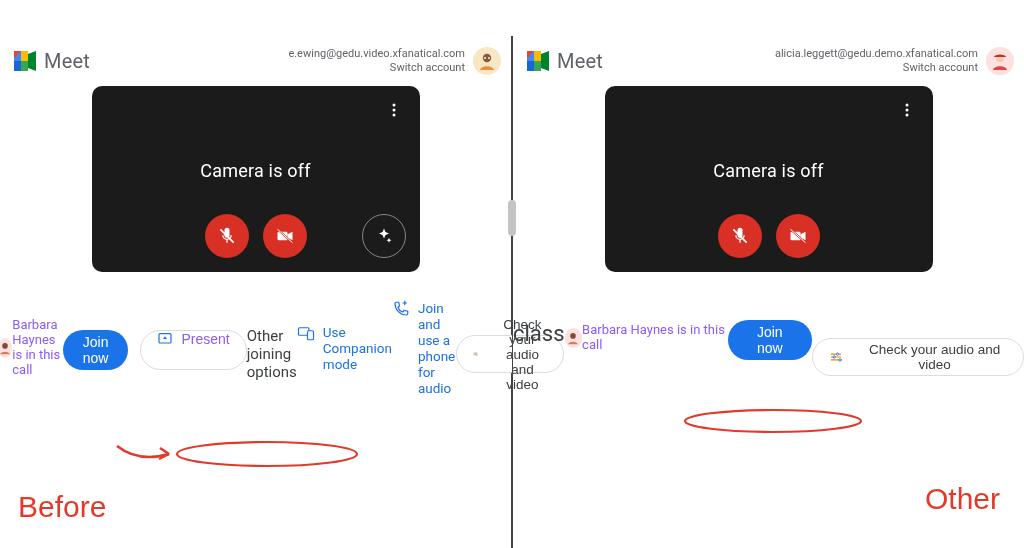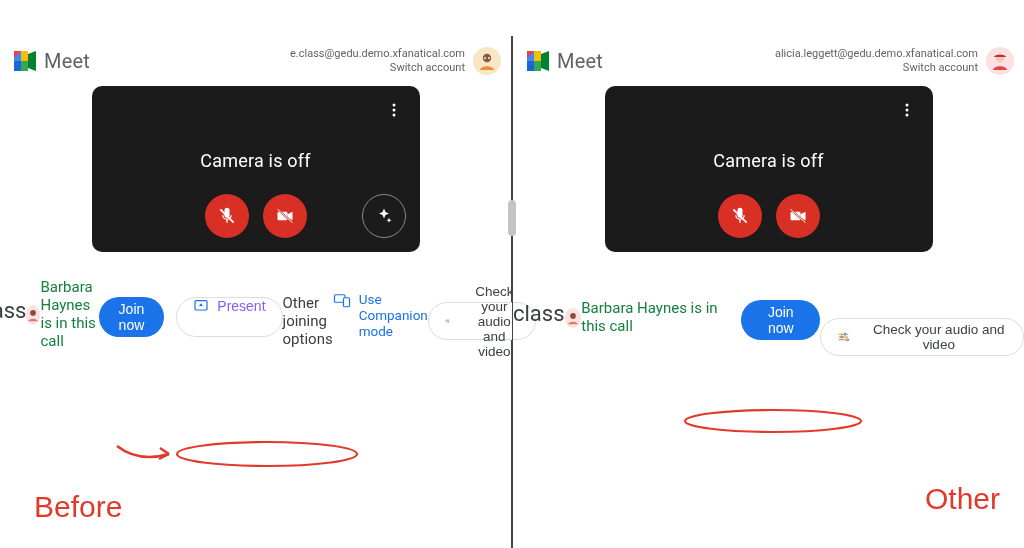--- a/index.html
+++ b/index.html
@@ -54,21 +54,21 @@
     display: flex; align-items: center; justify-content: center;
     font-size: 18px;
   }
   .avatar.a1 { background: #f8e7c5; }
   .avatar.a2 { background: #fde1e1; }
 
   
   .tile {
     margin-top: 6px;
     width: 328px;
-    height: 166px;
+    height: 186px;
     background: #1b1b1b;
     border-radius: 10px;
     position: relative;
     display: flex;
     align-items: center;
     justify-content: center;
     color: #fff;
   }
   .tile .msg { font-size: 18px; font-weight: 400; letter-spacing: 0.2px; margin-top: -18px; }
   .tile .dots {
@@ -96,21 +96,21 @@
     display: flex; flex-direction: row; align-items: center;
     margin-top: 18px;
   }
   .title { font-size: 22px; color: #3c4043; }
   .mini-av {
     margin-top: 10px;
     width: 20px; height: 20px; border-radius: 50%;
     background: #fde1e1; display:flex; align-items:center; justify-content:center;
     font-size: 13px;
   }
-  .participant { margin-top: 8px; font-size: 15px; color: #15803d; }
+  .participant { margin-top: 8px; font-size: 13px; color: #8b5cf6; }
 
   .btnrow { display: flex; gap: 12px; margin-top: 14px; align-items: center; }
   .btn-join {
     background: #1a73e8; color: #fff; border: none;
     border-radius: 22px; height: 40px; padding: 9px 20px;
     font-size: 14px; font-weight: 500; display:flex; align-items:center;
   }
   .btn-present {
     background: #fff; color: #8b5cf6; border: 1px solid #dadce0;
     border-radius: 22px; height: 40px; padding: 0 16px;
@@ -132,21 +132,21 @@
     font-size: 13.5px; display:flex; align-items:center; gap:20px;
   }
 
   
   .anno {
     position: absolute;
     color: #e13a2a;
     font-family: Arial, sans-serif;
     pointer-events: none;
   }
-  .anno.before { left: 34px; bottom: 60px; font-size: 30px; }
+  .anno.before { left: 18px; bottom: 60px; font-size: 30px; }
   .anno.after { right: 24px; bottom: 68px; font-size: 30px; }
 
   .divider-handle {
     position:absolute; left: 508px; top: 200px;
     width: 8px; height: 36px; background:#c4c4c4; border-radius: 4px;
   }
 </style>
 </head>
 <body>
 
@@ -161,21 +161,21 @@
           <rect x="7" y="0" width="7" height="10" fill="#FBBC05"></rect>
           <rect x="7" y="10" width="7" height="10" fill="#34A853"></rect>
           <polygon points="14,3 22,0 22,20 14,17" fill="#00832D"></polygon>
           <polygon points="0,0 7,0 0,7" fill="#EA4335"></polygon>
         </svg>
         <span class="meet-word">Meet</span>
       </div>
       <div class="hdr-spacer"></div>
       <div class="acct">
         <div class="acct-text">
-          <div class="email">e.class@gedu.demo.xfanatical.com</div>
+          <div class="email">e.ewing@gedu.video.xfanatical.com</div>
           <div class="switch">Switch account</div>
         </div>
         <div class="avatar a1">
           <svg width="20" height="20" viewBox="0 0 20 20">
             <circle cx="10" cy="7" r="4.2" fill="#8a5a3a"></circle>
             <path d="M3 19c1-5 13-5 14 0" fill="#ec8e3d"></path>
             <circle cx="8" cy="7" r="0.9" fill="#fff"></circle>
               <circle cx="12" cy="7" r="0.9" fill="#fff"></circle>
           </svg>
         </div>
@@ -240,20 +240,28 @@
       <div class="section-label">Other joining options</div>
 
       <div class="linkopt" style="position:relative;">
         <svg width="18" height="18" viewBox="0 0 24 24">
           <rect x="2" y="5" width="14" height="10" rx="1.5" fill="none" stroke="#1a73e8" stroke-width="1.6"></rect>
           <rect x="14" y="9" width="8" height="12" rx="1.5" fill="#fff" stroke="#1a73e8" stroke-width="1.6"></rect>
         </svg>
         <span>Use Companion mode</span>
       </div>
 
+      <div class="linkopt">
+        <svg width="18" height="18" viewBox="0 0 24 24">
+          <path d="M6 3c-1 0-2 1-2 2 0 8 7 15 15 15 1 0 2-1 2-2v-3l-5-1-2 2c-3-1-5-3-6-6l2-2-1-5H6z" fill="none" stroke="#1a73e8" stroke-width="1.6"></path>
+          <path d="M15 3l6 6M21 3l-6 6" stroke="#1a73e8" stroke-width="1.6" opacity="0"></path>
+          <path d="M14 4h6M17 1v6" stroke="#1a73e8" stroke-width="1.6" transform="rotate(0 17 4)"></path>
+        </svg>
+        <span>Join and use a phone for audio</span>
+      </div>
 
       <button class="btn-check">
         <svg width="16" height="16" viewBox="0 0 24 24">
           <path d="M4 7h10M18 7h2M4 12h4M12 12h8M4 17h14M22 17h-1" stroke="#ea8600" stroke-width="2" stroke-linecap="round"></path>
           <circle cx="15" cy="7" r="2" fill="#fff" stroke="#1a73e8" stroke-width="1.6"></circle>
           <circle cx="9" cy="12" r="2" fill="#fff" stroke="#1a73e8" stroke-width="1.6"></circle>
           <circle cx="19" cy="17" r="2" fill="#fff" stroke="#1a73e8" stroke-width="1.6"></circle>
         </svg>
         <span>Check your audio and video</span>
       </button>

